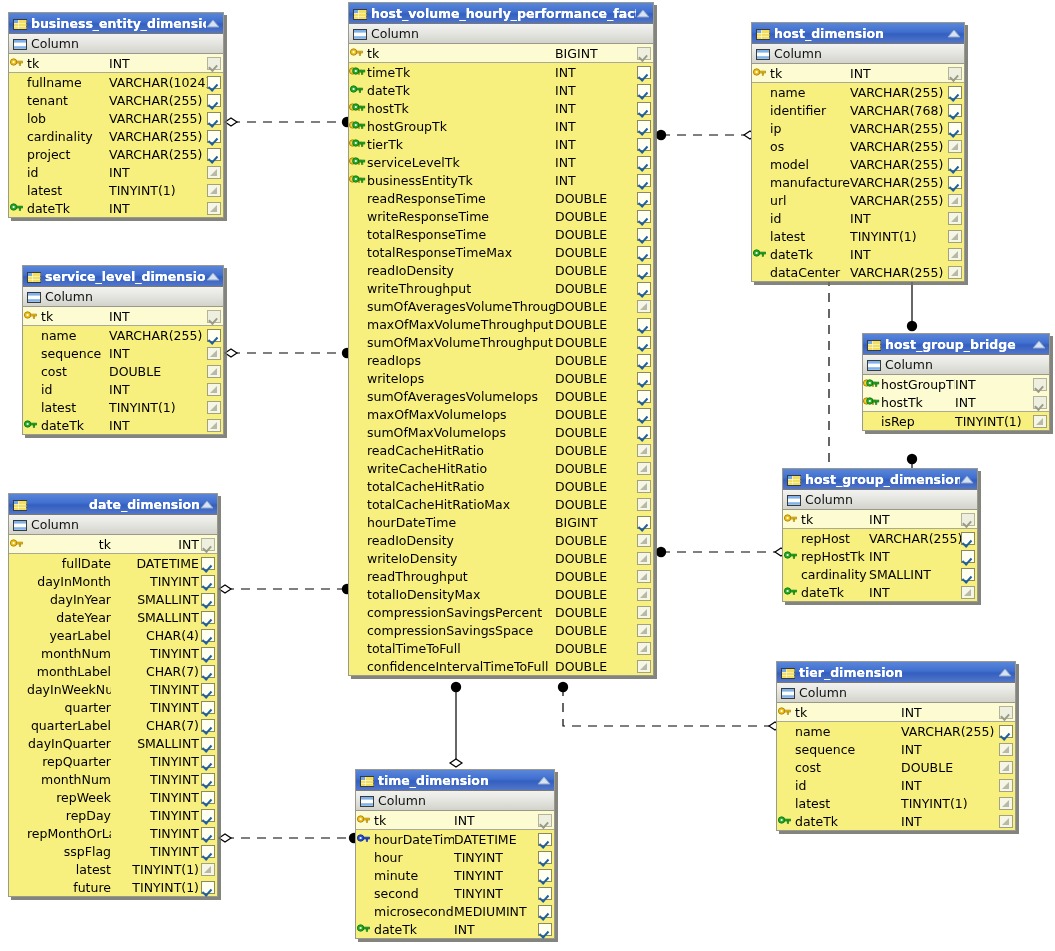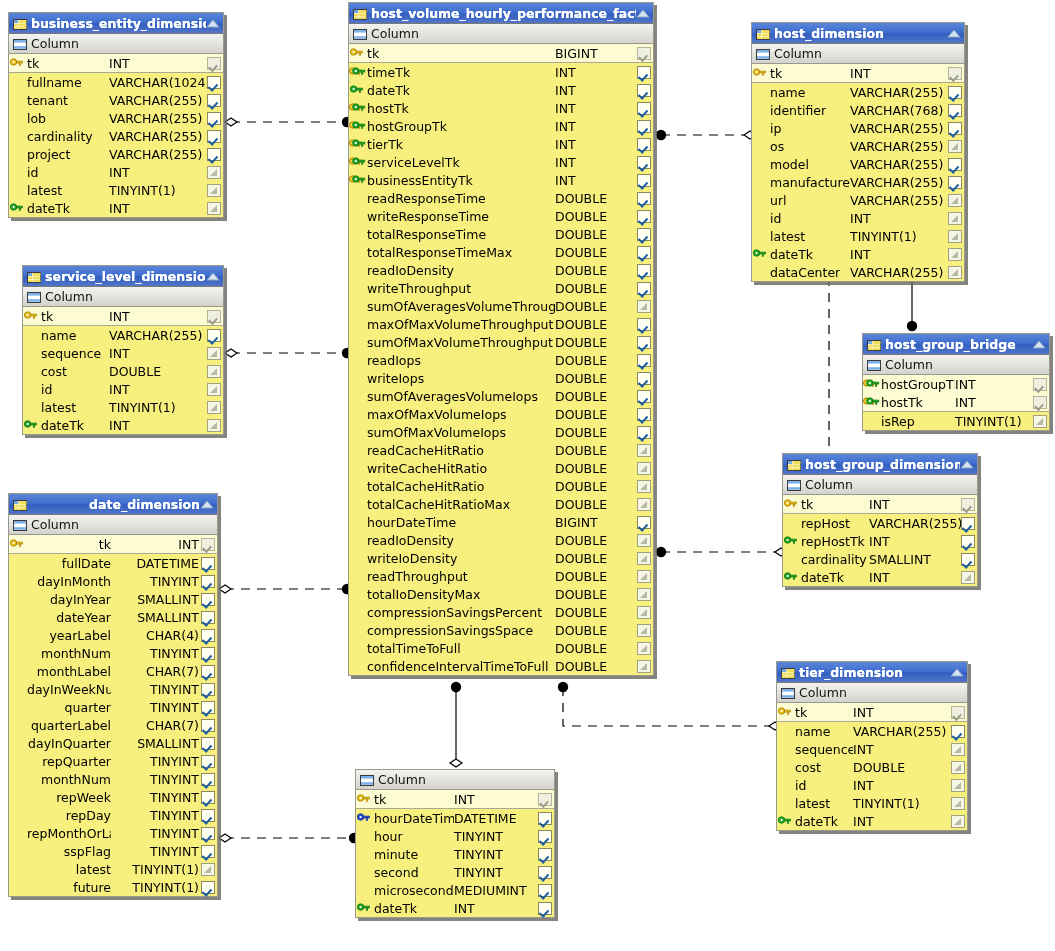--- a/index.html
+++ b/index.html
@@ -830,113 +830,130 @@
           </div>
           <div class="row normal">
             <span class="ic"></span>
             <span class="cname">confidenceIntervalTimeToFull</span>
             <span class="ctype" style="width:80px;min-width:80px">DOUBLE</span>
             <span class="chk off"></span>
           </div>
         </div>
       </div>
       <div class="tbl wide" style="left: 355px; top: 769px; width: 200px;">
-        <div class="subhead">
-          <span class="tblicon"><svg width="14" height="11" viewBox="0 0 14 11">
-              <rect x="0.5" y="0.5" width="13" height="10" fill="#ffffff" stroke="#3a3a3a"></rect>
-              <rect x="1" y="1" width="12" height="2.6" fill="#7fb2ea"></rect>
-              <rect x="1" y="4.2" width="12" height="2.4" fill="#ffffff"></rect>
-              <rect x="1" y="7.2" width="12" height="2.6" fill="#7fb2ea"></rect>
-            </svg></span>
-          <span>Column</span>
-        </div>
-        <div class="rows">
-          <div class="row pk">
-            <span class="ic">
-              <svg width="17" height="11" viewBox="0 0 17 11">
-                <g transform="translate(1,0)">
-                  <circle cx="3.6" cy="4" r="3.2" fill="#f0c31a" stroke="#a8820b" stroke-width="0.9"></circle>
-                  <circle cx="3.6" cy="4" r="1.1" fill="#ffffff"></circle>
-                  <rect x="6.2" y="3.1" width="6.4" height="1.9" fill="#f0c31a" stroke="#a8820b" stroke-width="0.7"></rect>
-                  <rect x="9.2" y="5" width="1.5" height="2.4" fill="#f0c31a" stroke="#a8820b" stroke-width="0.6"></rect>
-                </g>
-              </svg>
-            </span>
-            <span class="cname">tk</span>
-            <span class="ctype" style="width:82px;min-width:82px">INT</span>
-            <span class="chk ro"></span>
-          </div>
-          <div class="sep"></div>
-          <div class="row normal">
-            <span class="ic">
-              <svg width="17" height="11" viewBox="0 0 17 11">
-                <g transform="translate(1,0)">
-                  <circle cx="3.6" cy="4" r="3.2" fill="#2a4fd8" stroke="#16308f" stroke-width="0.9"></circle>
-                  <circle cx="3.6" cy="4" r="1.1" fill="#ffffff"></circle>
-                  <rect x="6.2" y="3.1" width="6.4" height="1.9" fill="#2a4fd8" stroke="#16308f" stroke-width="0.7"></rect>
-                  <rect x="9.2" y="5" width="1.5" height="2.4" fill="#2a4fd8" stroke="#16308f" stroke-width="0.6"></rect>
-                </g>
-              </svg>
-            </span>
-            <span class="cname">hourDateTime</span>
-            <span class="ctype" style="width:82px;min-width:82px">DATETIME</span>
-            <span class="chk on"></span>
-          </div>
-          <div class="row normal">
-            <span class="ic"></span>
-            <span class="cname">hour</span>
-            <span class="ctype" style="width:82px;min-width:82px">TINYINT</span>
-            <span class="chk on"></span>
-          </div>
-          <div class="row normal">
-            <span class="ic"></span>
-            <span class="cname">minute</span>
-            <span class="ctype" style="width:82px;min-width:82px">TINYINT</span>
-            <span class="chk on"></span>
-          </div>
-          <div class="row normal">
-            <span class="ic"></span>
-            <span class="cname">second</span>
-            <span class="ctype" style="width:82px;min-width:82px">TINYINT</span>
-            <span class="chk on"></span>
-          </div>
-          <div class="row normal">
-            <span class="ic"></span>
-            <span class="cname">microsecond</span>
-            <span class="ctype" style="width:82px;min-width:82px">MEDIUMINT</span>
-            <span class="chk on"></span>
-          </div>
-          <div class="row normal">
-            <span class="ic">
-              <svg width="17" height="11" viewBox="0 0 17 11">
-                <g transform="translate(1,0)">
-                  <circle cx="3.6" cy="4" r="3.2" fill="#2aa82a" stroke="#0f7a0f" stroke-width="0.9"></circle>
-                  <circle cx="3.6" cy="4" r="1.1" fill="#ffffff"></circle>
-                  <rect x="6.2" y="3.1" width="6.4" height="1.9" fill="#2aa82a" stroke="#0f7a0f" stroke-width="0.7"></rect>
-                  <rect x="9.2" y="5" width="1.5" height="2.4" fill="#2aa82a" stroke="#0f7a0f" stroke-width="0.6"></rect>
-                </g>
-              </svg>
-            </span>
-            <span class="cname">dateTk</span>
-            <span class="ctype" style="width:82px;min-width:82px">INT</span>
-            <span class="chk on"></span>
-          </div>
-        </div>
-      </div>
-      <div class="tbl" style="left: 751px; top: 2px; width: 214px; margin-top: 20px;">
         <div class="title">
           <span class="tblicon"><svg width="14" height="11" viewBox="0 0 14 11">
               <rect x="0.5" y="0.5" width="13" height="10" fill="#ffffff" stroke="#3a3a3a"></rect>
               <rect x="1" y="1" width="4" height="3" fill="#6ea8e8"></rect>
               <rect x="5.5" y="1" width="8" height="3" fill="#f2df60"></rect>
               <rect x="1" y="4.5" width="4" height="2.5" fill="#f2df60"></rect>
               <rect x="5.5" y="4.5" width="8" height="2.5" fill="#f2df60"></rect>
               <rect x="1" y="7.5" width="4" height="2.5" fill="#f2df60"></rect>
               <rect x="5.5" y="7.5" width="8" height="2.5" fill="#f2df60"></rect>
             </svg></span>
+          <span class="tname">time_dimension</span>
+          <span class="collapse">
+            <svg width="14" height="9" viewBox="0 0 14 9">
+              <polygon points="7,1 13,8 1,8" fill="#d7e2f2" stroke="#8fa6c8" stroke-width="1"></polygon>
+            </svg>
+          </span>
+        </div>
+        <div class="subhead">
+          <span class="tblicon"><svg width="14" height="11" viewBox="0 0 14 11">
+              <rect x="0.5" y="0.5" width="13" height="10" fill="#ffffff" stroke="#3a3a3a"></rect>
+              <rect x="1" y="1" width="12" height="2.6" fill="#7fb2ea"></rect>
+              <rect x="1" y="4.2" width="12" height="2.4" fill="#ffffff"></rect>
+              <rect x="1" y="7.2" width="12" height="2.6" fill="#7fb2ea"></rect>
+            </svg></span>
+          <span>Column</span>
+        </div>
+        <div class="rows">
+          <div class="row pk">
+            <span class="ic">
+              <svg width="17" height="11" viewBox="0 0 17 11">
+                <g transform="translate(1,0)">
+                  <circle cx="3.6" cy="4" r="3.2" fill="#f0c31a" stroke="#a8820b" stroke-width="0.9"></circle>
+                  <circle cx="3.6" cy="4" r="1.1" fill="#ffffff"></circle>
+                  <rect x="6.2" y="3.1" width="6.4" height="1.9" fill="#f0c31a" stroke="#a8820b" stroke-width="0.7"></rect>
+                  <rect x="9.2" y="5" width="1.5" height="2.4" fill="#f0c31a" stroke="#a8820b" stroke-width="0.6"></rect>
+                </g>
+              </svg>
+            </span>
+            <span class="cname">tk</span>
+            <span class="ctype" style="width:82px;min-width:82px">INT</span>
+            <span class="chk ro"></span>
+          </div>
+          <div class="sep"></div>
+          <div class="row normal">
+            <span class="ic">
+              <svg width="17" height="11" viewBox="0 0 17 11">
+                <g transform="translate(1,0)">
+                  <circle cx="3.6" cy="4" r="3.2" fill="#2a4fd8" stroke="#16308f" stroke-width="0.9"></circle>
+                  <circle cx="3.6" cy="4" r="1.1" fill="#ffffff"></circle>
+                  <rect x="6.2" y="3.1" width="6.4" height="1.9" fill="#2a4fd8" stroke="#16308f" stroke-width="0.7"></rect>
+                  <rect x="9.2" y="5" width="1.5" height="2.4" fill="#2a4fd8" stroke="#16308f" stroke-width="0.6"></rect>
+                </g>
+              </svg>
+            </span>
+            <span class="cname">hourDateTime</span>
+            <span class="ctype" style="width:82px;min-width:82px">DATETIME</span>
+            <span class="chk on"></span>
+          </div>
+          <div class="row normal">
+            <span class="ic"></span>
+            <span class="cname">hour</span>
+            <span class="ctype" style="width:82px;min-width:82px">TINYINT</span>
+            <span class="chk on"></span>
+          </div>
+          <div class="row normal">
+            <span class="ic"></span>
+            <span class="cname">minute</span>
+            <span class="ctype" style="width:82px;min-width:82px">TINYINT</span>
+            <span class="chk on"></span>
+          </div>
+          <div class="row normal">
+            <span class="ic"></span>
+            <span class="cname">second</span>
+            <span class="ctype" style="width:82px;min-width:82px">TINYINT</span>
+            <span class="chk on"></span>
+          </div>
+          <div class="row normal">
+            <span class="ic"></span>
+            <span class="cname">microsecond</span>
+            <span class="ctype" style="width:82px;min-width:82px">MEDIUMINT</span>
+            <span class="chk on"></span>
+          </div>
+          <div class="row normal">
+            <span class="ic">
+              <svg width="17" height="11" viewBox="0 0 17 11">
+                <g transform="translate(1,0)">
+                  <circle cx="3.6" cy="4" r="3.2" fill="#2aa82a" stroke="#0f7a0f" stroke-width="0.9"></circle>
+                  <circle cx="3.6" cy="4" r="1.1" fill="#ffffff"></circle>
+                  <rect x="6.2" y="3.1" width="6.4" height="1.9" fill="#2aa82a" stroke="#0f7a0f" stroke-width="0.7"></rect>
+                  <rect x="9.2" y="5" width="1.5" height="2.4" fill="#2aa82a" stroke="#0f7a0f" stroke-width="0.6"></rect>
+                </g>
+              </svg>
+            </span>
+            <span class="cname">dateTk</span>
+            <span class="ctype" style="width:82px;min-width:82px">INT</span>
+            <span class="chk on"></span>
+          </div>
+        </div>
+      </div>
+      <div class="tbl" style="left: 751px; top: 2px; width: 214px; margin-top: 20px;">
+        <div class="title">
+          <span class="tblicon"><svg width="14" height="11" viewBox="0 0 14 11">
+              <rect x="0.5" y="0.5" width="13" height="10" fill="#ffffff" stroke="#3a3a3a"></rect>
+              <rect x="1" y="1" width="4" height="3" fill="#6ea8e8"></rect>
+              <rect x="5.5" y="1" width="8" height="3" fill="#f2df60"></rect>
+              <rect x="1" y="4.5" width="4" height="2.5" fill="#f2df60"></rect>
+              <rect x="5.5" y="4.5" width="8" height="2.5" fill="#f2df60"></rect>
+              <rect x="1" y="7.5" width="4" height="2.5" fill="#f2df60"></rect>
+              <rect x="5.5" y="7.5" width="8" height="2.5" fill="#f2df60"></rect>
+            </svg></span>
           <span class="tname">host_dimension</span>
           <span class="collapse">
             <svg width="14" height="9" viewBox="0 0 14 9">
               <polygon points="7,1 13,8 1,8" fill="#d7e2f2" stroke="#8fa6c8" stroke-width="1"></polygon>
             </svg>
           </span>
         </div>
         <div class="subhead">
           <span class="tblicon"><svg width="14" height="11" viewBox="0 0 14 11">
               <rect x="0.5" y="0.5" width="13" height="10" fill="#ffffff" stroke="#3a3a3a"></rect>
@@ -1112,21 +1129,21 @@
           </div>
           <div class="sep"></div>
           <div class="row normal">
             <span class="ic"></span>
             <span class="cname">isRep</span>
             <span class="ctype" style="width:76px;min-width:76px">TINYINT(1)</span>
             <span class="chk off"></span>
           </div>
         </div>
       </div>
-      <div class="tbl" style="left: 782px; top: 453px; width: 196px;">
+      <div class="tbl" style="left: 782px; top: 468px; width: 196px;">
         <div class="title">
           <span class="tblicon"><svg width="14" height="11" viewBox="0 0 14 11">
               <rect x="0.5" y="0.5" width="13" height="10" fill="#ffffff" stroke="#3a3a3a"></rect>
               <rect x="1" y="1" width="4" height="3" fill="#6ea8e8"></rect>
               <rect x="5.5" y="1" width="8" height="3" fill="#f2df60"></rect>
               <rect x="1" y="4.5" width="4" height="2.5" fill="#f2df60"></rect>
               <rect x="5.5" y="4.5" width="8" height="2.5" fill="#f2df60"></rect>
               <rect x="1" y="7.5" width="4" height="2.5" fill="#f2df60"></rect>
               <rect x="5.5" y="7.5" width="8" height="2.5" fill="#f2df60"></rect>
             </svg></span>
@@ -1200,21 +1217,21 @@
                   <rect x="9.2" y="5" width="1.5" height="2.4" fill="#2aa82a" stroke="#0f7a0f" stroke-width="0.6"></rect>
                 </g>
               </svg>
             </span>
             <span class="cname">dateTk</span>
             <span class="ctype" style="width:90px;min-width:90px">INT</span>
             <span class="chk off"></span>
           </div>
         </div>
       </div>
-      <div class="tbl" style="left: 776px; top: 661px; width: 192px;">
+      <div class="tbl" style="left: 776px; top: 661px; width: 240px;">
         <div class="title">
           <span class="tblicon"><svg width="14" height="11" viewBox="0 0 14 11">
               <rect x="0.5" y="0.5" width="13" height="10" fill="#ffffff" stroke="#3a3a3a"></rect>
               <rect x="1" y="1" width="4" height="3" fill="#6ea8e8"></rect>
               <rect x="5.5" y="1" width="8" height="3" fill="#f2df60"></rect>
               <rect x="1" y="4.5" width="4" height="2.5" fill="#f2df60"></rect>
               <rect x="5.5" y="4.5" width="8" height="2.5" fill="#f2df60"></rect>
               <rect x="1" y="7.5" width="4" height="2.5" fill="#f2df60"></rect>
               <rect x="5.5" y="7.5" width="8" height="2.5" fill="#f2df60"></rect>
             </svg></span>

